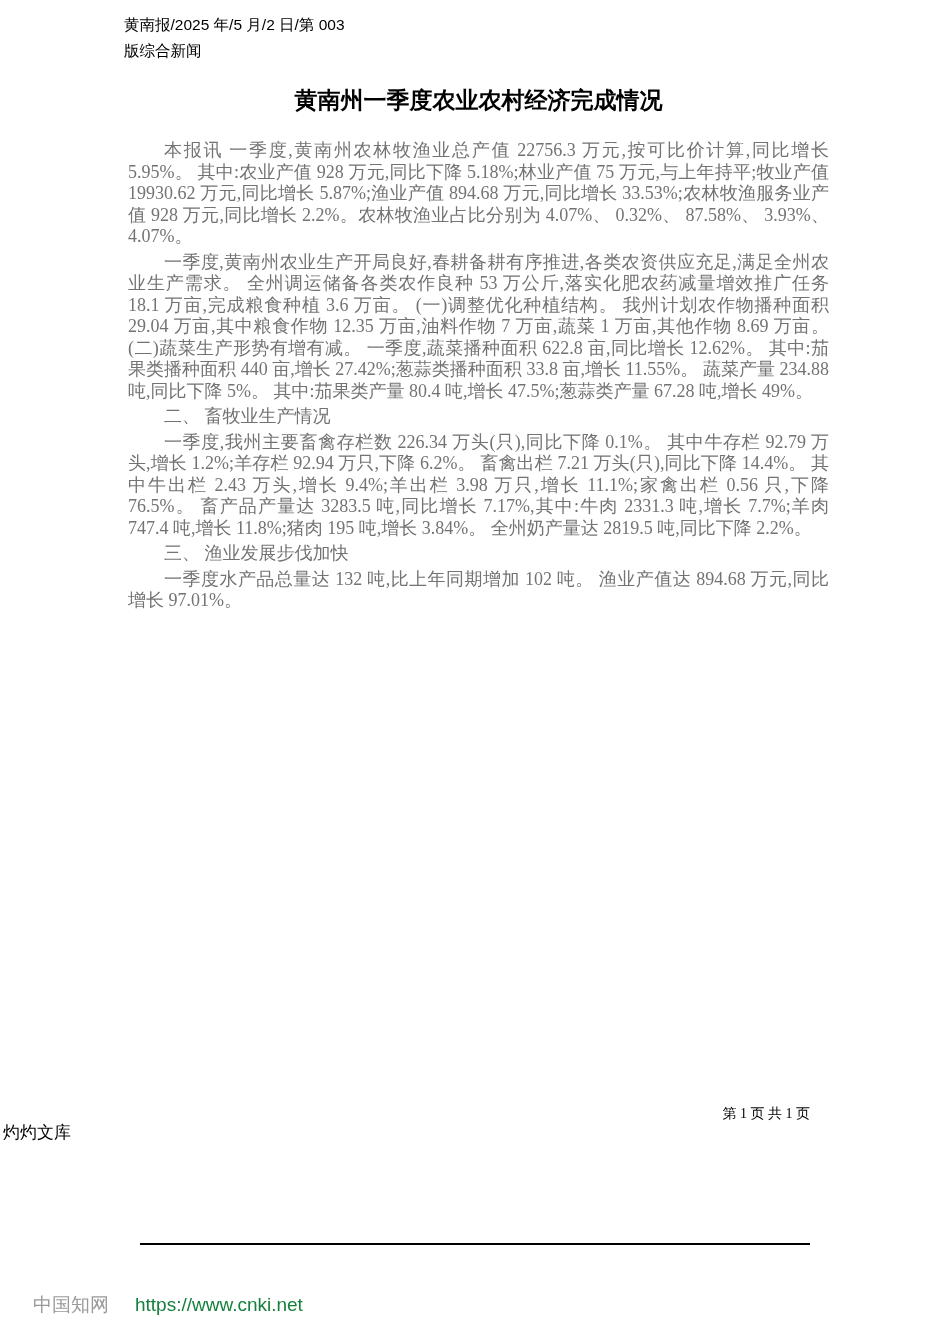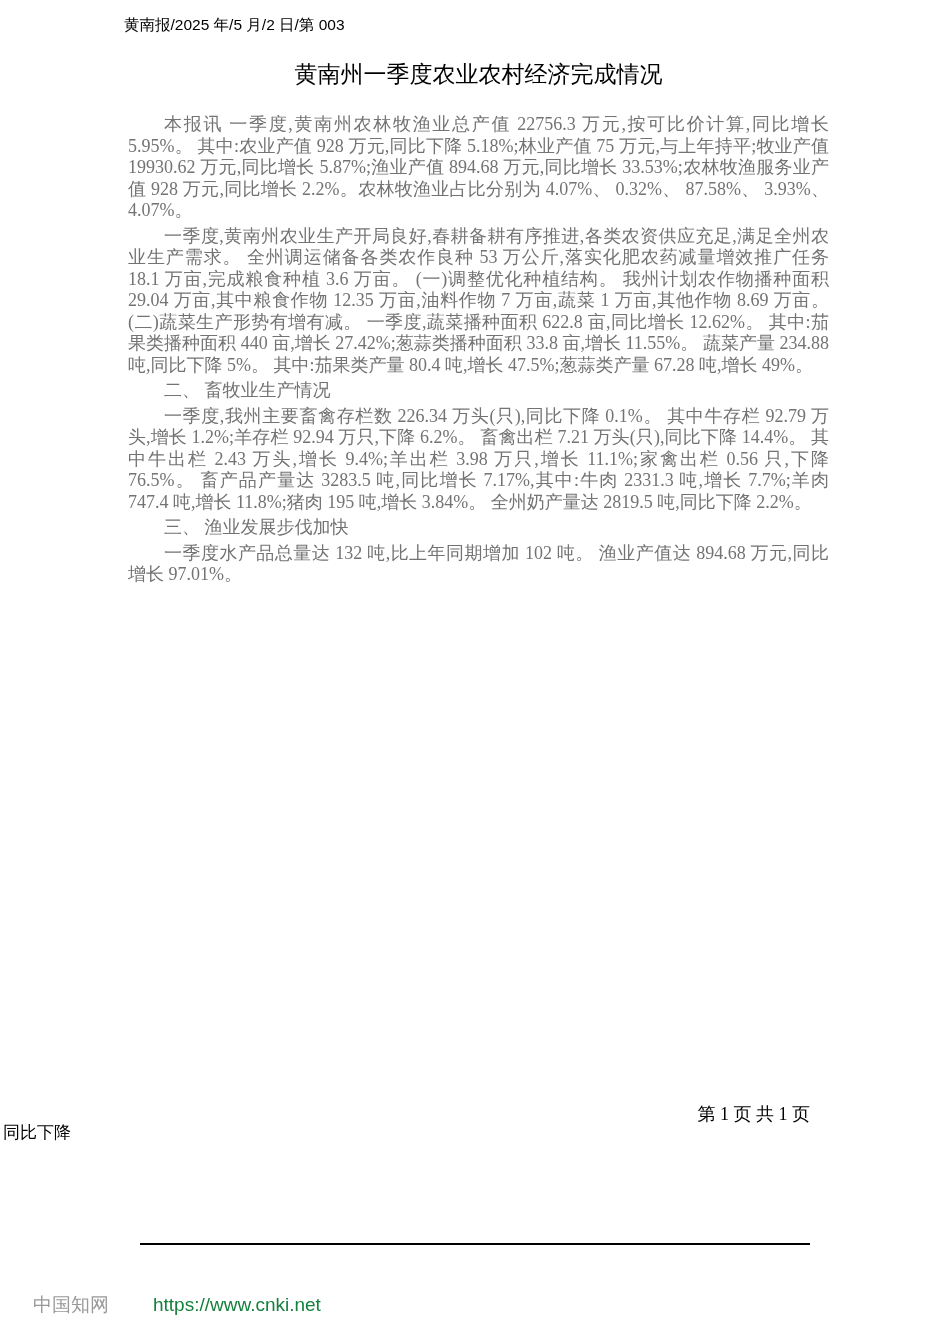--- a/index.html
+++ b/index.html
@@ -26,21 +26,21 @@
   .doc-header {
     font-family: "Liberation Sans", "DejaVu Sans", sans-serif;
     font-size: 15.5px;
     line-height: 26px;
     color: #000000;
   }
   .doc-title {
     margin: 22px 0 26px 0;
     font-family: "Liberation Sans", "DejaVu Sans", sans-serif;
     font-size: 23px;
-    font-weight: normal;
+    font-weight: bold;
     text-align: center;
     line-height: 28px;
     color: #000000;
   }
   .article p {
     margin: 4px;
     font-size: 18px;
     line-height: 21.5px;
     text-align: justify;
     text-indent: 2em;
@@ -49,21 +49,21 @@
   .article p.heading {
     font-weight: normal;
   }
   .article p.gap-after {
     margin-bottom: 21.5px;
   }
   .page-num {
     position: absolute;
     top: 1104px;
     right: 140px;
-    font-size: 18px;
+    font-size: 14px;
     line-height: 20px;
     color: #000000;
   }
   .library-mark {
     position: absolute;
     left: 3px;
     top: 1121px;
     font-family: "Liberation Sans", "DejaVu Sans", sans-serif;
     font-size: 17px;
     line-height: 24px;
@@ -76,59 +76,60 @@
     width: 670px;
     height: 2px;
     background: #000000;
   }
   .watermark {
     position: absolute;
     left: 33px;
     top: 1292px;
     display: flex;
     align-items: baseline;
-    gap: 44px;
+    gap: 26px;
     font-family: "Liberation Sans", "DejaVu Sans", sans-serif;
   }
   .watermark .brand {
     font-size: 19px;
     color: #999999;
   }
   .watermark .url {
     font-size: 19px;
     color: #15803d;
   }
 </style>
 </head>
 <body>
 
 <div class="page">
 
   <div class="content">
 
     <div class="doc-header">
       <div>黄南报/2025 年/5 月/2 日/第 003</div>
+      <div>版综合新闻</div>
     </div>
 
     <div class="doc-title">黄南州一季度农业农村经济完成情况</div>
 
     <div class="article">
       <p class="body">本报讯 一季度,黄南州农林牧渔业总产值 22756.3 万元,按可比价计算,同比增长 5.95%。 其中:农业产值 928 万元,同比下降 5.18%;林业产值 75 万元,与上年持平;牧业产值 19930.62 万元,同比增长 5.87%;渔业产值 894.68 万元,同比增长 33.53%;农林牧渔服务业产值 928 万元,同比增长 2.2%。农林牧渔业占比分别为 4.07%、 0.32%、 87.58%、 3.93%、 4.07%。</p>
       <p class="body">一季度,黄南州农业生产开局良好,春耕备耕有序推进,各类农资供应充足,满足全州农业生产需求。 全州调运储备各类农作良种 53 万公斤,落实化肥农药减量增效推广任务 18.1 万亩,完成粮食种植 3.6 万亩。 (一)调整优化种植结构。 我州计划农作物播种面积 29.04 万亩,其中粮食作物 12.35 万亩,油料作物 7 万亩,蔬菜 1 万亩,其他作物 8.69 万亩。 (二)蔬菜生产形势有增有减。 一季度,蔬菜播种面积 622.8 亩,同比增长 12.62%。 其中:茄果类播种面积 440 亩,增长 27.42%;葱蒜类播种面积 33.8 亩,增长 11.55%。 蔬菜产量 234.88 吨,同比下降 5%。 其中:茄果类产量 80.4 吨,增长 47.5%;葱蒜类产量 67.28 吨,增长 49%。</p>
       <p class="heading">二、 畜牧业生产情况</p>
       <p class="body">一季度,我州主要畜禽存栏数 226.34 万头(只),同比下降 0.1%。 其中牛存栏 92.79 万头,增长 1.2%;羊存栏 92.94 万只,下降 6.2%。 畜禽出栏 7.21 万头(只),同比下降 14.4%。 其中牛出栏 2.43 万头,增长 9.4%;羊出栏 3.98 万只,增长 11.1%;家禽出栏 0.56 只,下降 76.5%。 畜产品产量达 3283.5 吨,同比增长 7.17%,其中:牛肉 2331.3 吨,增长 7.7%;羊肉 747.4 吨,增长 11.8%;猪肉 195 吨,增长 3.84%。 全州奶产量达 2819.5 吨,同比下降 2.2%。</p>
       <p class="heading">三、 渔业发展步伐加快</p>
       <p class="body">一季度水产品总量达 132  吨,比上年同期增加 102  吨。 渔业产值达 894.68  万元,同比增长 97.01%。</p>
     </div>
 
   </div>
 
   <div class="page-num">第 1 页 共 1 页</div>
 
-  <div class="library-mark">同比下降</div>
+  <div class="library-mark">灼灼文库</div>
 
   <div class="divider"></div>
 
   <div class="watermark">
     <span class="brand">中国知网</span>
     <span class="url">https://www.cnki.net</span>
   </div>
 
 </div>
 

